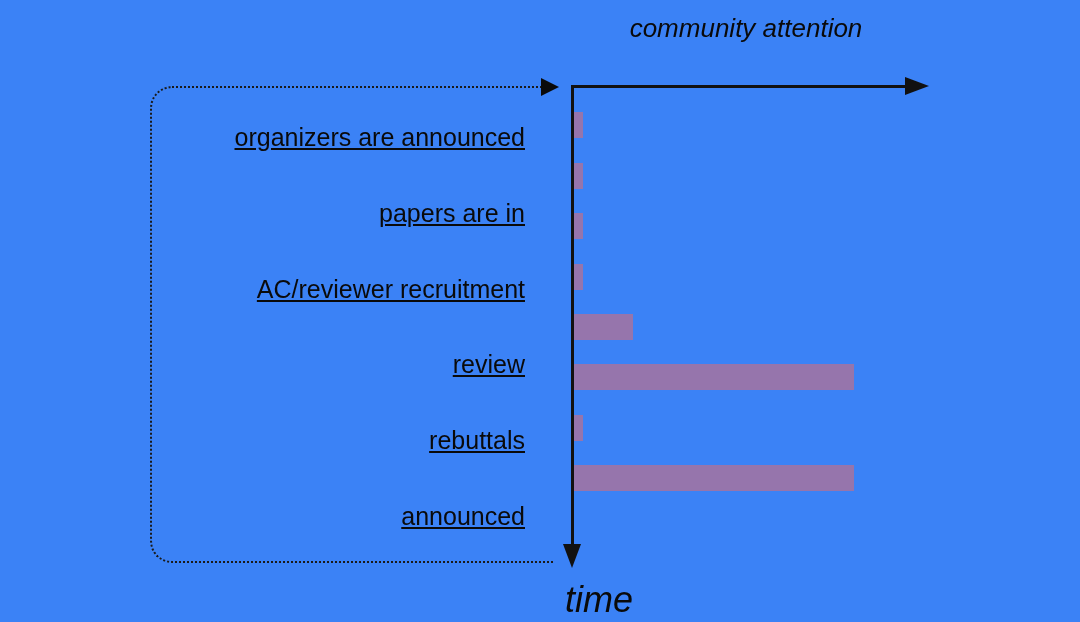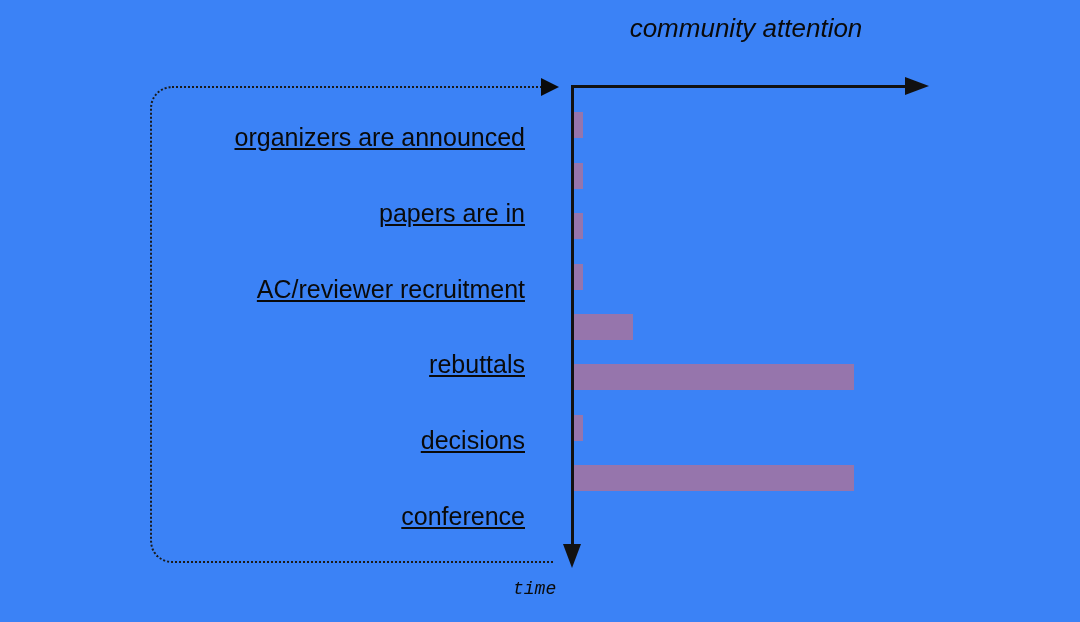--- a/index.html
+++ b/index.html
@@ -91,25 +91,24 @@
     font-size: 26px;
     line-height: 1.17;
     color: #0a0a0a;
     white-space: nowrap;
   }
   .time-label {
     position: absolute;
     left: 513px;
     top: 579px;
     width: 120px;
-    text-align: left;
+    text-align: right;
     font-style: italic;
-    font-size: 18px;
-    color: #0a0a0a;
-    font-family: Liberation Mono, monospace;
+    font-size: 36px;
+    color: #0a0a0a;
   }
 
   
   .labels {
     position: absolute;
     left: 144px;
     top: 100px;
     width: 381px;
     height: 454px;
     display: flex;
@@ -161,23 +160,23 @@
   <div class="attention-title">
     <div>community attention</div>
   </div>
 
   <div class="time-label">time</div>
 
   <div class="labels" id="labels">
       <div class="label-row">organizers are announced</div>
       <div class="label-row">papers are in</div>
       <div class="label-row">AC/reviewer recruitment</div>
+      <div class="label-row">review</div>
       <div class="label-row">rebuttals</div>
-      <div class="label-row">decisions</div>
-      <div class="label-row">conference</div>
+      <div class="label-row">announced</div>
     </div>
   <div class="bars" id="bars">
       <div class="bar-row">
         <div class="bar" style="width: 2.5%; background: rgb(150, 117, 172);"></div>
       </div>
       <div class="bar-row">
         <div class="bar" style="width: 2.5%; background: rgb(150, 117, 172);"></div>
       </div>
       <div class="bar-row">
         <div class="bar" style="width: 2.5%; background: rgb(150, 117, 172);"></div>

